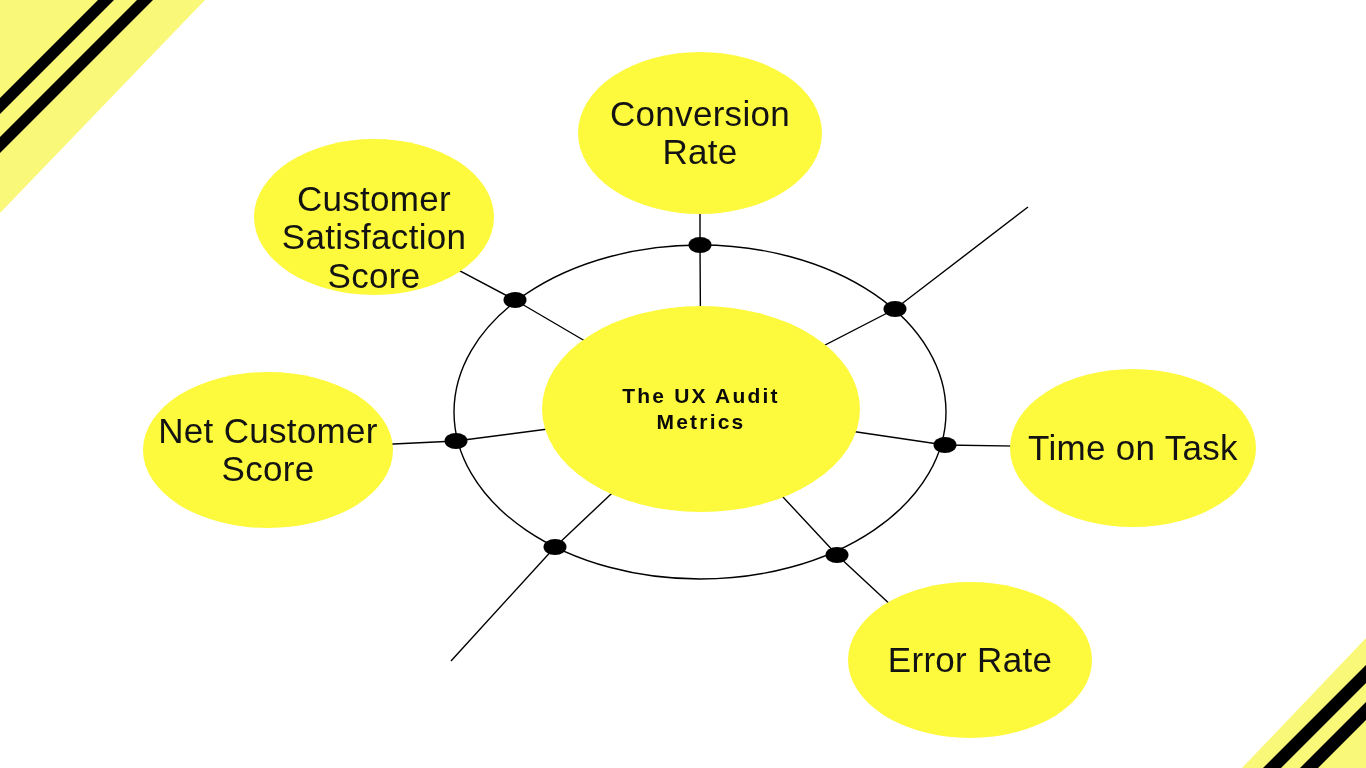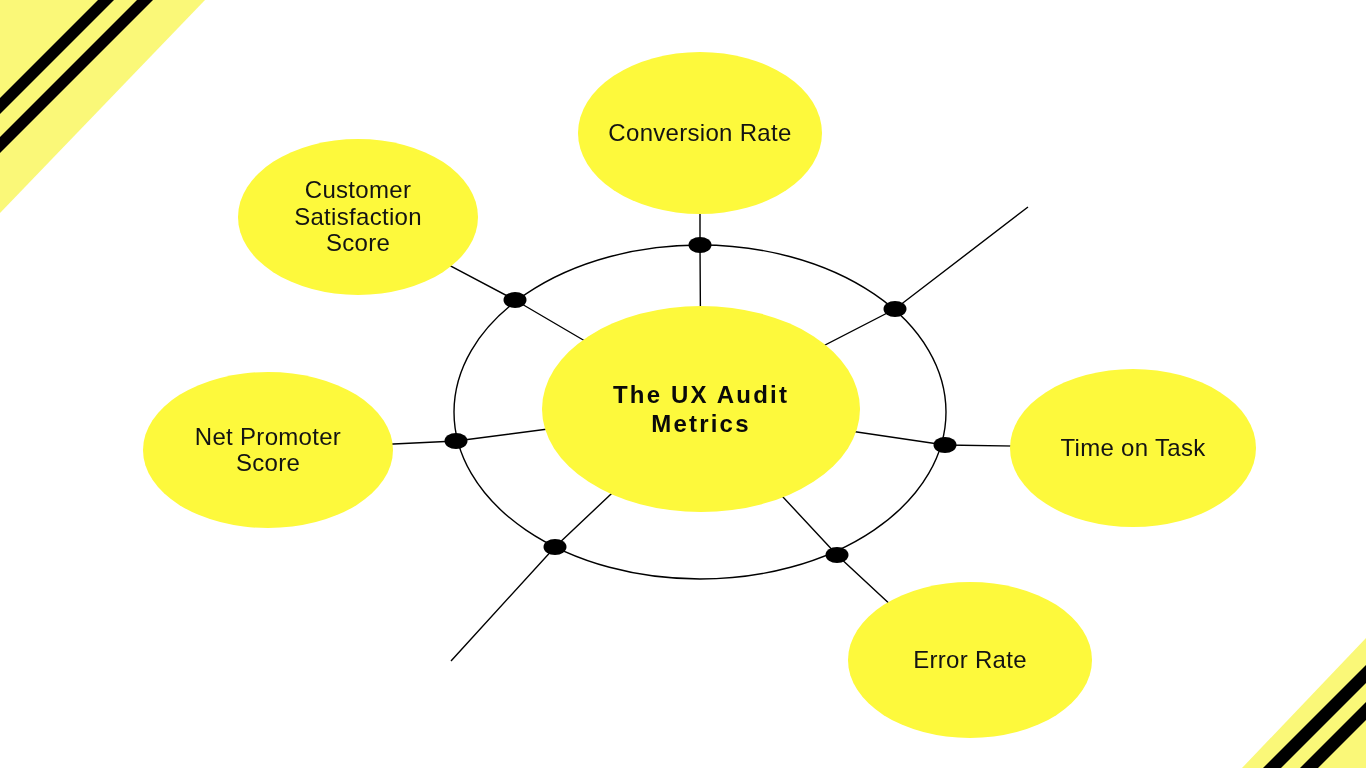--- a/index.html
+++ b/index.html
@@ -20,41 +20,41 @@
     position: absolute;
     border-radius: 50%;
     background: #FDF93C;
     display: flex;
     align-items: center;
     justify-content: center;
     text-align: center;
     color: #131313;
   }
   .node .label {
-    font-size: 24px;
+    font-size: 35px;
     line-height: 1.1;
     letter-spacing: 0.3px;
     white-space: pre-line;
   }
   .node.hub .label {
-    font-size: 24px;
+    font-size: 21px;
     font-weight: 700;
     line-height: 1.22;
     letter-spacing: 2.2px;
     color: #0a0a0a;
   }
   
   .node.hub            { left: 542px;  top: 306px; width: 318px; height: 206px; }
   .node.conversion     { left: 578px;  top: 52px;  width: 244px; height: 162px; }
   .node.task-success   { left: 908px;  top: 130px; width: 240px; height: 154px; }
   .node.time-on-task   { left: 1010px; top: 369px; width: 246px; height: 158px; }
   .node.error-rate     { left: 848px;  top: 582px; width: 244px; height: 156px; }
   .node.bounce-rate    { left: 331px;  top: 584px; width: 240px; height: 154px; }
   .node.net-promoter   { left: 143px;  top: 372px; width: 250px; height: 156px; }
-  .node.customer-sat   { left: 238px;  top: 139px; width: 240px; height: 156px; }
+  .node.customer-sat   { left: 254px;  top: 139px; width: 240px; height: 156px; align-items: flex-end; }
 </style>
 </head>
 <body>
 
 <div class="canvas">
 
   <svg class="diagram-svg" viewBox="0 0 1366 768">
 
     <g>
       <polygon points="0,0 205,0 0,213" fill="#FAF878"></polygon>
@@ -95,21 +95,21 @@
   <div class="node conversion">
     <div class="label">Conversion Rate</div>
   </div>
   <div class="node time-on-task">
     <div class="label">Time on Task</div>
   </div>
   <div class="node error-rate">
     <div class="label">Error Rate</div>
   </div>
   <div class="node net-promoter">
-    <div class="label">Net Promoter
+    <div class="label">Net Customer
 Score</div>
   </div>
   <div class="node customer-sat">
     <div class="label">Customer
 Satisfaction
 Score</div>
   </div>
 
 </div>
 

